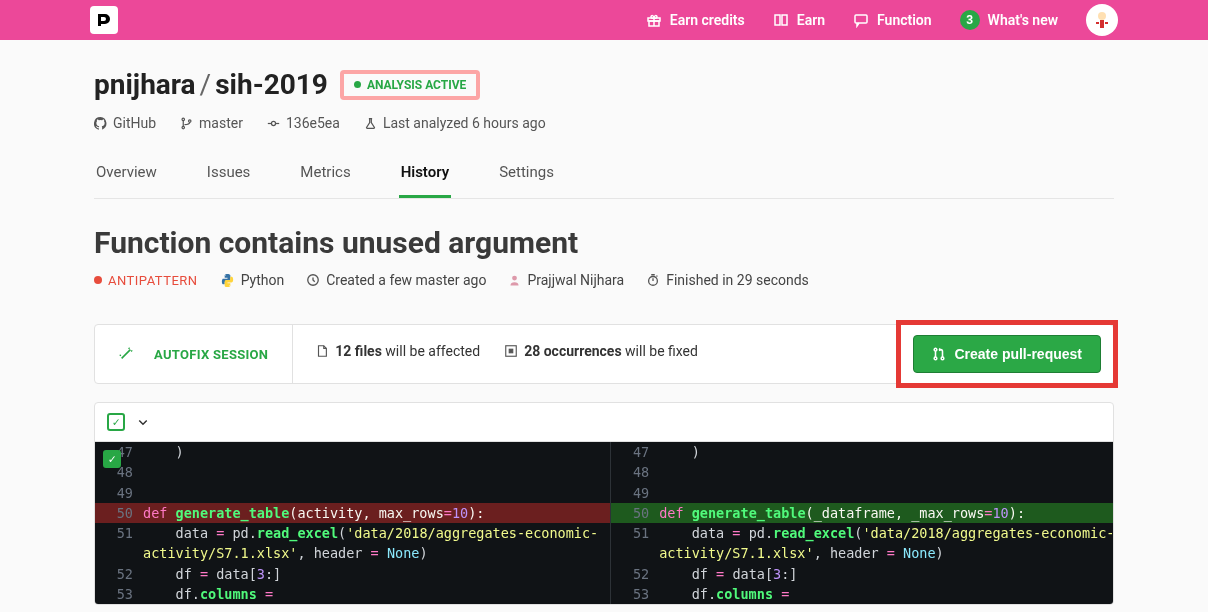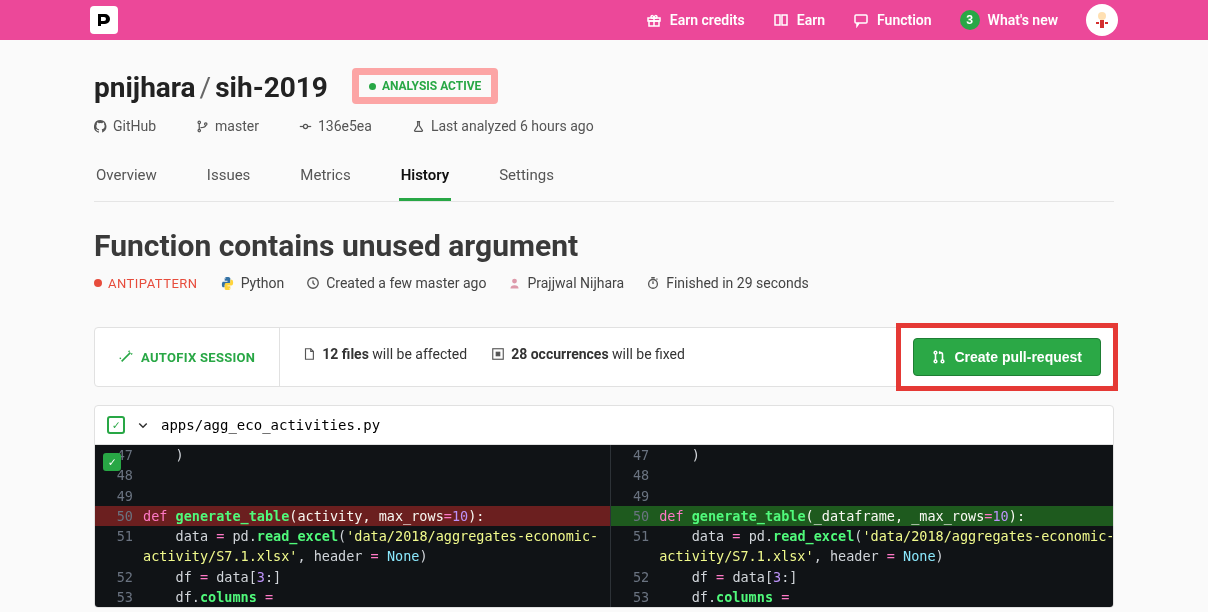--- a/index.html
+++ b/index.html
@@ -8,44 +8,44 @@
 .topbar { background: #ec4899; height: 40px; display: flex; align-items: center; justify-content: space-between; padding: 0 90px; }
 .logo { width: 28px; height: 28px; background: #fff; border-radius: 4px; display: flex; align-items: center; justify-content: center; color: #000; font-weight: 900; font-size: 18px; }
 .topbar-right { display: flex; align-items: center; gap: 28px; }
 .topbar-link { color: #fff; font-weight: 600; font-size: 14px; display: flex; align-items: center; gap: 8px; cursor: pointer; }
 .topbar-badge { background: #28a745; color: #fff; border-radius: 50%; width: 20px; height: 20px; display: flex; align-items: center; justify-content: center; font-size: 12px; font-weight: 700; }
 .avatar { width: 32px; height: 32px; border-radius: 50%; background: #fff; display: flex; align-items: center; justify-content: center; }
 
 .container { max-width: 1020px; margin: 0 auto; padding: 0 0; }
 
 .repo-header { padding: 28px 0 0; }
-.repo-title-row { display: flex; align-items: flex-end; gap: 24px; margin-bottom: 14px; }
+.repo-title-row { display: flex; align-items: center; gap: 12px; margin-bottom: 14px; }
 .repo-title { font-size: 28px; font-weight: 700; color: #222; }
 .repo-title .sep { font-weight: 400; color: #666; margin: 0 4px; }
-.status-badge { border: 7px solid #fca5a5; border-radius: 4px; padding: 4px 10px; font-size: 12px; font-weight: 700; color: #28a745; display: flex; align-items: center; gap: 6px; }
+.status-badge { border: 4px solid #fca5a5; border-radius: 4px; padding: 4px 10px; font-size: 12px; font-weight: 700; color: #28a745; display: flex; align-items: center; gap: 6px; }
 .status-dot { width: 7px; height: 7px; background: #28a745; border-radius: 50%; }
 
-.meta-row { display: flex; align-items: center; gap: 40px; font-size: 14px; color: #555; margin-bottom: 22px; }
+.meta-row { display: flex; align-items: center; gap: 24px; font-size: 14px; color: #555; margin-bottom: 22px; }
 .meta-item { display: flex; align-items: center; gap: 6px; }
 
 .tabs { display: flex; gap: 46px; border-bottom: 1px solid #e5e5e5; }
 .tab { padding: 10px 2px 14px; font-size: 15px; color: #555; cursor: pointer; border-bottom: 3px solid transparent; }
 .tab.active { color: #111; font-weight: 600; border-bottom-color: #28a745; }
 
 .issue-head { padding: 26px 0 10px; }
 .issue-title-row { display: flex; align-items: baseline; gap: 10px; }
 .issue-title { font-size: 30px; font-weight: 700; color: #3a3a3a; }
 .issue-code { font-size: 24px; font-weight: 400; color: #888; }
 
 .issue-meta { display: flex; align-items: center; gap: 22px; font-size: 14px; color: #444; margin-top: 12px; }
 .issue-tag { color: #e74c3c; font-weight: 400; letter-spacing: 0.5px; font-size: 13px; }
 .red-dot { width: 8px; height: 8px; background: #e74c3c; border-radius: 50%; }
 
 .autofix-bar { display: flex; border: 1px solid #e1e1e1; border-radius: 4px; margin-top: 26px; background: #fff; }
-.autofix-left { padding: 18px 24px; border-right: 1px solid #e1e1e1; display: flex; align-items: center; gap: 8px; color: #28a745; font-weight: 700; font-size: 13px; letter-spacing: 0.3px; }
+.autofix-left { padding: 18px 24px; border-right: 1px solid #e1e1e1; display: flex; align-items: center; gap: 21px; color: #28a745; font-weight: 700; font-size: 13px; letter-spacing: 0.3px; }
 .autofix-mid { flex: 1; padding: 18px 22px; display: flex; align-items: flex-start; gap: 24px; font-size: 14px; color: #333; }
 .autofix-mid b { font-weight: 700; }
 .autofix-right { padding: 10px 12px; display: flex; align-items: center; position: relative; }
 .pr-btn { background: #2ba846; color: #fff; border: 1px solid #1e7e34; border-radius: 4px; padding: 10px 18px; font-weight: 700; font-size: 14px; display: flex; align-items: center; gap: 8px; cursor: pointer; }
 .highlight-box { position: absolute; inset: -5px; border: 5px solid #e53935; pointer-events: none; }
 
 .file-panel { margin-top: 18px; border: 1px solid #e1e1e1; border-radius: 4px; background: #fff; overflow: hidden; }
 .file-head { display: flex; align-items: center; gap: 12px; padding: 10px 12px; border-bottom: 1px solid #e1e1e1; font-family: ui-monospace, Menlo, Consolas, monospace; font-size: 14px; }
 .checkbox { width: 18px; height: 18px; border: 2px solid #28a745; border-radius: 3px; display: flex; align-items: center; justify-content: center; cursor: pointer; }
 .checkbox.checked::after { content: "✓"; color: #28a745; font-weight: 900; font-size: 12px; }
@@ -276,21 +276,20 @@
   </div>
 
   <div class="file-panel">
     <div class="file-head">
       <span class="checkbox checked"></span>
       <span class="icon">
           <svg width="12" height="12" viewBox="0 0 16 16" fill="none" stroke="#333" stroke-width="2">
             <path d="M3 6l5 5 5-5"></path>
           </svg>
         </span>
-      <span>apps/agg_eco_activities.py</span>
     </div>
     <div class="diff">
       <div class="diff-col">
         <span class="checkbox checked diff-check"></span>
         <div id="diff-left">
             <div class="line">
               <span class="lineno">47</span>
               <span class="linetxt">    )</span>
             </div>
             <div class="line">

